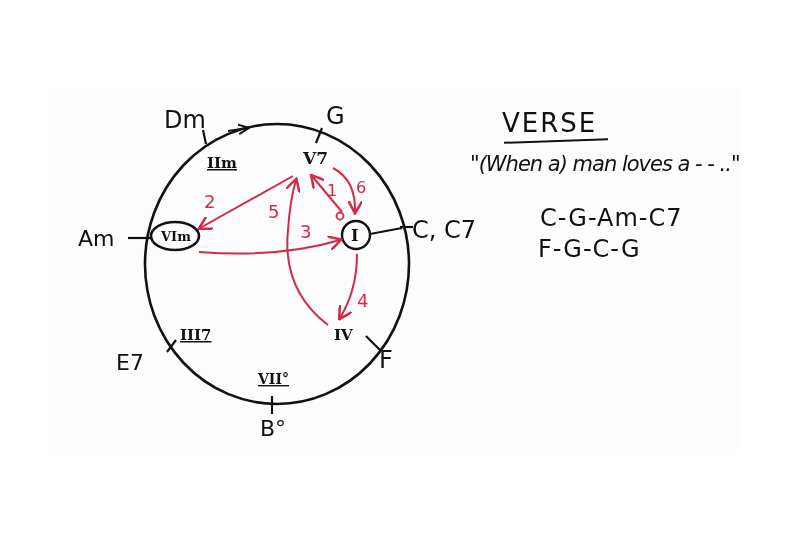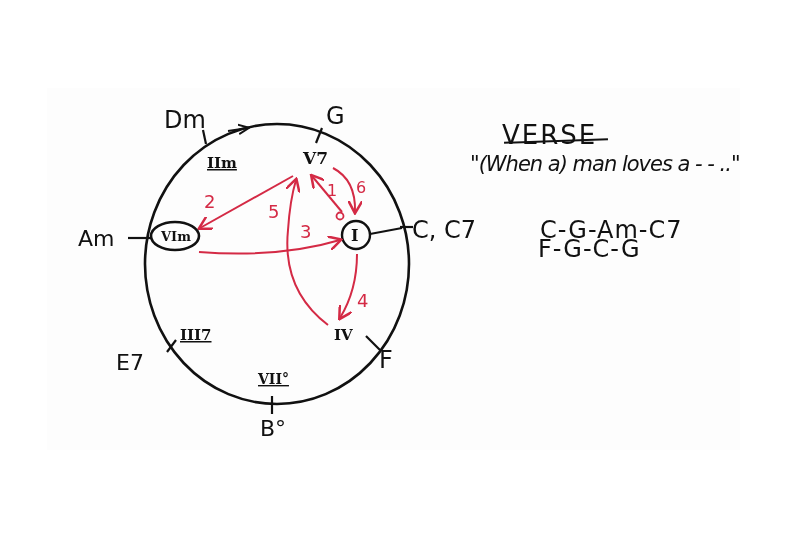--- a/index.html
+++ b/index.html
@@ -5,26 +5,26 @@
   html, body { margin:0; padding:0; background:#ffffff; }
   body { width:802px; height:534px; position:relative; overflow:hidden;
          font-family: "DejaVu Sans", sans-serif; color:#111; }
   .panel { position:absolute; left:47px; top:88px; width:693px; height:362px; background:#fdfdfd; }
   svg.diagram { position:absolute; left:0; top:0; }
   .hand { font-family: "DejaVu Sans", sans-serif; fill:#111; }
   .roman { font-family: "DejaVu Serif", serif; fill:#111; font-weight:bold; }
   .redtxt { font-family: "DejaVu Sans", sans-serif; fill:#d42a45; }
   .notes { position:absolute; left:470px; top:108px; width:280px; }
   .verse-title { position:absolute; left:32px; top:0; font-size:26px; letter-spacing:2px;
-                 font-family:"DejaVu Sans", sans-serif; color:#111;margin-top:12px; }
+                 font-family:"DejaVu Sans", sans-serif; color:#111; }
   .verse-underline { position:absolute; left:34px; top:32px; width:104px; height:2px; background:#111; transform:rotate(-2deg); }
   .lyric { position:absolute; left:0; top:44px; font-size:21px; font-family:"DejaVu Sans", sans-serif;
            font-style:italic; letter-spacing:-1px; white-space:nowrap; }
   .prog { position:absolute; font-size:24px; font-family:"DejaVu Sans", sans-serif; letter-spacing:1px; white-space:nowrap; }
-  .prog1 { left:70px; top:108px; }
+  .prog1 { left:70px; top:96px; }
   .prog2 { left:68px; top:127px; }
 </style>
 </head>
 <body>
 
 <div class="panel"></div>
 
 <svg class="diagram" width="802" height="534" viewBox="0 0 802 534">
   <defs>
     <marker id="ah" viewBox="0 0 10 10" refX="8" refY="5" markerWidth="7" markerHeight="7" orient="auto-start-reverse">

